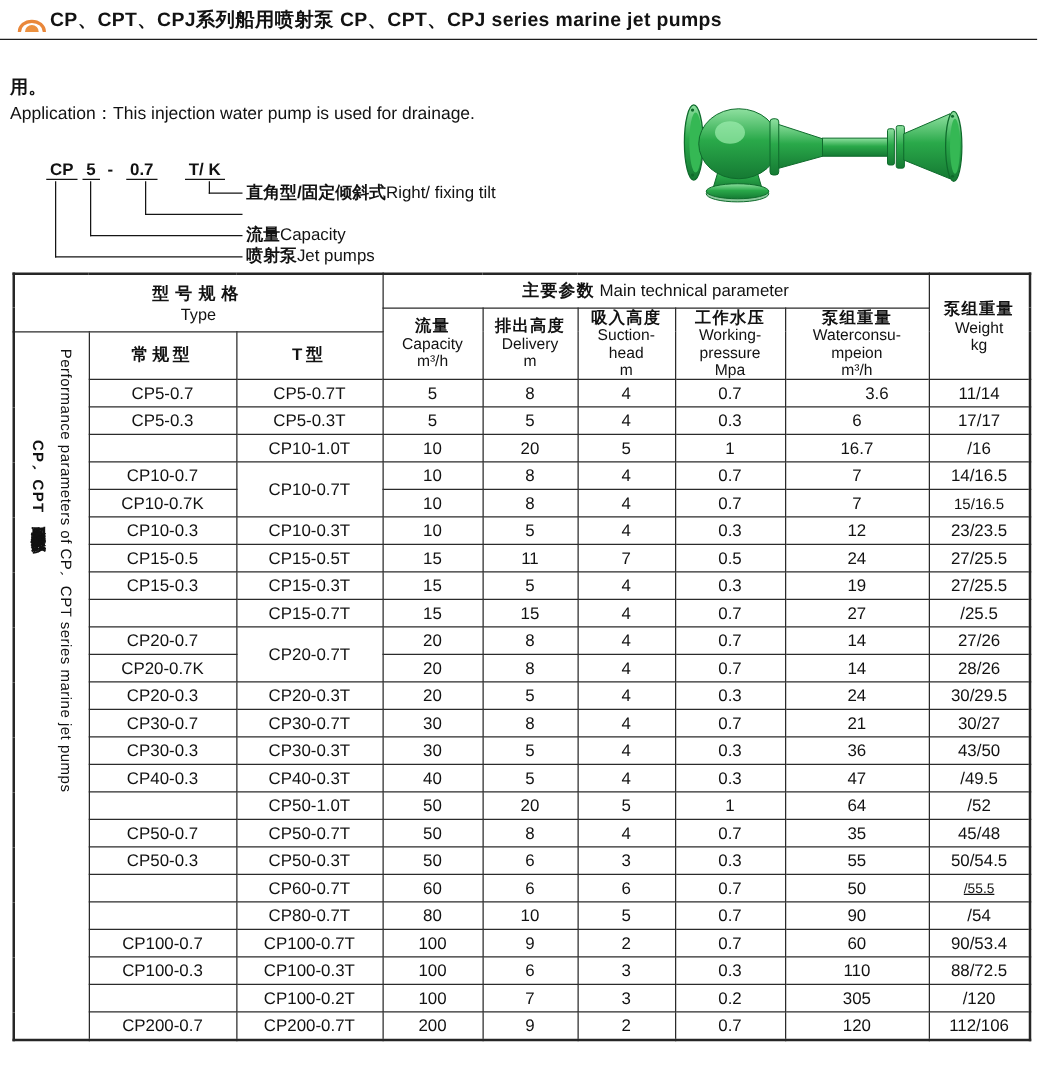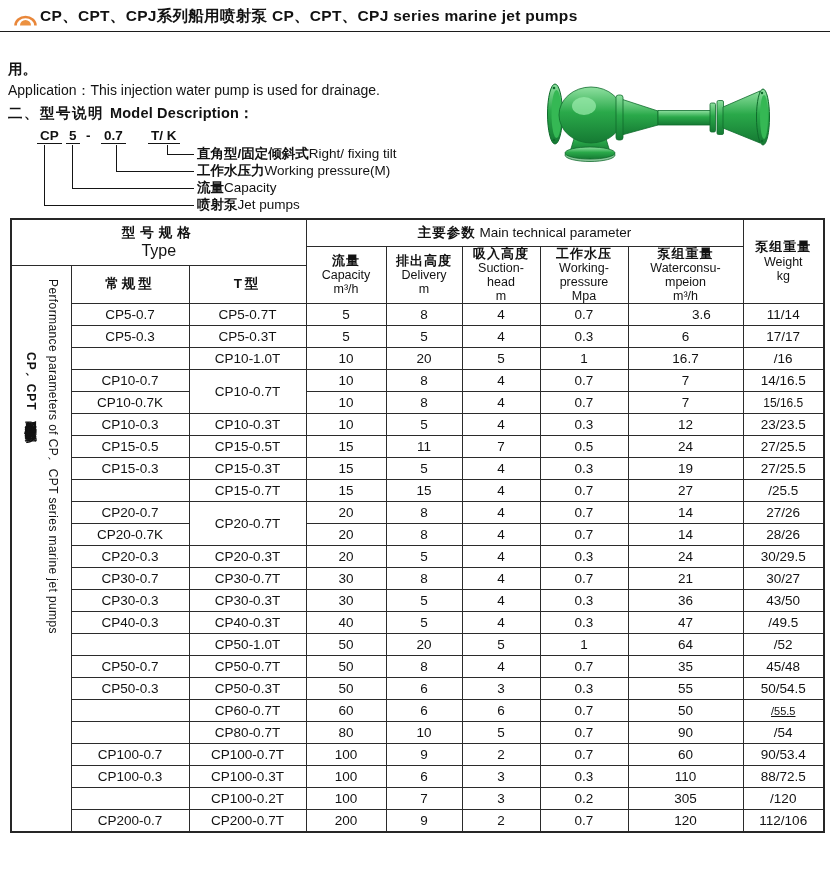--- a/index.html
+++ b/index.html
@@ -29,21 +29,21 @@
   .dlabel .en{font-weight:normal;}
 
   
   .pump{position:absolute;left:538px;top:76px;width:244px;height:100px;}
 
   
   table.spec{position:absolute;left:10px;top:218px;border-collapse:collapse;table-layout:fixed;border:2px solid #262626;}
   table.spec td{border:1px solid #2b2b2b;text-align:center;vertical-align:middle;padding:0;overflow:hidden;}
   tr.h1{height:27px;} tr.h2{height:19px;} tr.h3{height:37px;}
   .type-cell .zh{font-size:13.5px;font-weight:bold;letter-spacing:5px;}
-  .type-cell .en{font-size:16px;}
+  .type-cell .en{font-size:13px;}
   .mainp{font-size:13.5px;}
   .mainp .zh{font-weight:bold;letter-spacing:1px;}
   .sub .zh{font-size:13px;font-weight:bold;letter-spacing:1px;line-height:1.15;}
   .sub .rest{font-size:12.5px;white-space:pre-line;line-height:1.12;}
   .colhdr{font-size:13.5px;font-weight:bold;letter-spacing:3px;}
   .side-cell{vertical-align:top;}
   .side-wrap{display:flex;flex-direction:row;justify-content:center;gap:5px;height:545px;align-items:flex-start;}
   .v-zh{writing-mode:vertical-rl;font-size:12px;font-weight:bold;letter-spacing:1px;margin-top:76px;}
   .v-en{writing-mode:vertical-rl;font-size:12px;letter-spacing:.4px;margin-top:3px;}
 </style>
@@ -57,41 +57,35 @@
     <path d="M7 14.5 A5.5 5.5 0 0 1 18 14.5 Z" fill="#ec9140"></path>
   </svg>
   <div class="page-title">
     <span>CP、CPT、CPJ系列船用喷射泵</span>
     <span>CP、CPT、CPJ series marine jet pumps</span>
   </div>
   <div class="title-rule"></div>
 
   <div class="ov2">用。</div>
   <div class="app">Application：This injection water pump is used for drainage.</div>
-  <div class="model-heading">
-    <span class="zh">二、型号说明</span><span class="en">Model Description：</span>
-  </div>
 
   <div class="diagram">
     <span class="tok" style="left:37px">CP</span>
     <span class="tok" style="left:66px">5</span>
     <span class="tok tok-dash" style="left:83px">-</span>
     <span class="tok" style="left:101px">0.7</span>
     <span class="tok" style="left:148px">T/ K</span>
 
     <div class="conn" style="left:167px;top:20px;width:26px;height:9px"></div>
     <div class="conn" style="left:116px;top:20px;width:77px;height:26px"></div>
     <div class="conn" style="left:72px;top:20px;width:121px;height:43px"></div>
     <div class="conn" style="left:44px;top:20px;width:149px;height:60px"></div>
 
     <div class="dlabel" style="top:21px">
       <span class="zh">直角型/固定倾斜式</span><span class="en">Right/ fixing tilt</span>
-    </div>
-    <div class="dlabel" style="top:38px">
-      <span class="zh">工作水压力</span><span class="en">Working pressure(M)</span>
     </div>
     <div class="dlabel" style="top:55px">
       <span class="zh">流量</span><span class="en">Capacity</span>
     </div>
     <div class="dlabel" style="top:72px">
       <span class="zh">喷射泵</span><span class="en">Jet pumps</span>
     </div>
   </div>
 
   <svg class="pump" viewBox="0 0 244 100">

